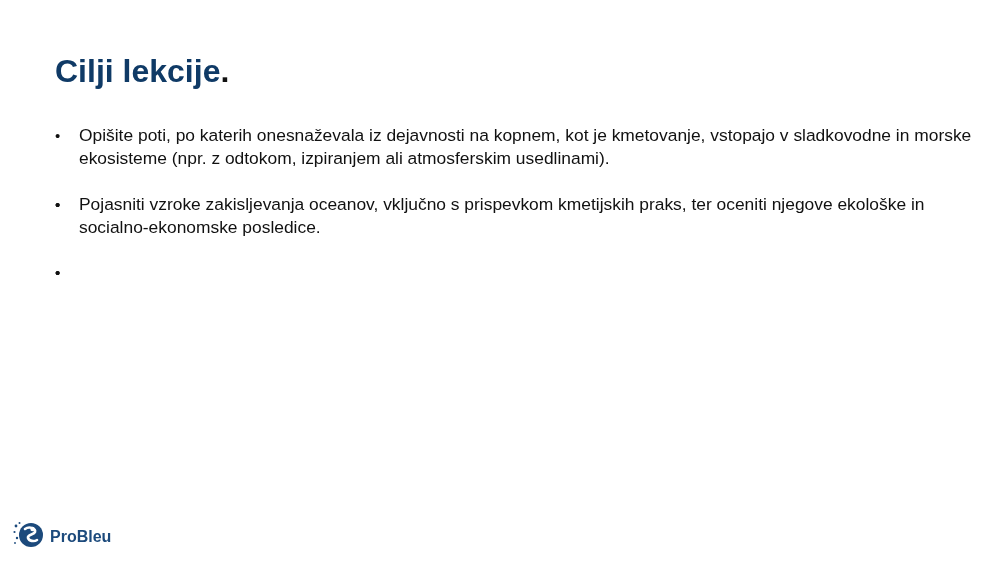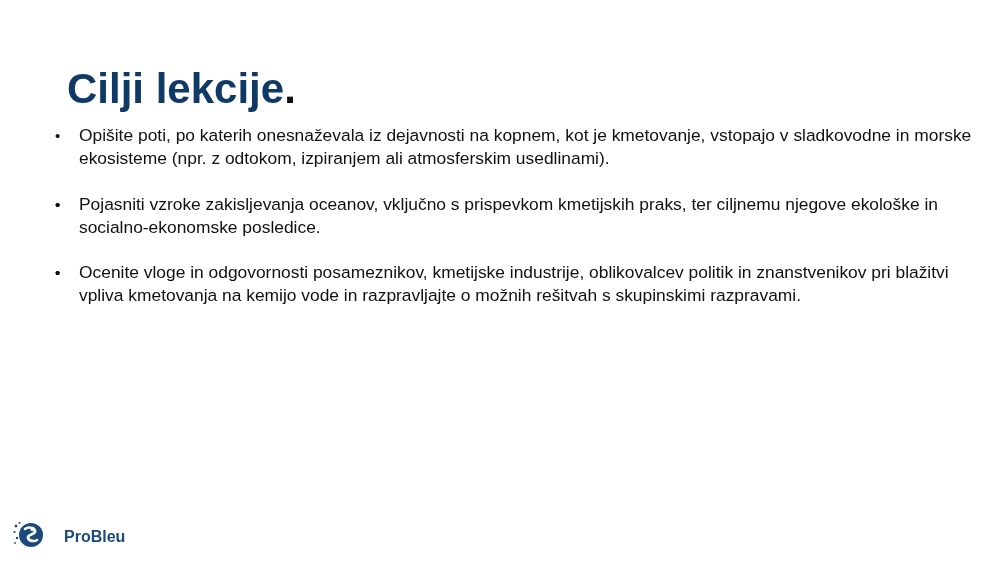--- a/index.html
+++ b/index.html
@@ -1,53 +1,53 @@
 <!DOCTYPE html>
 <html><head>
 <meta charset="utf-8">
 <style>
   html, body { margin: 0; padding: 0; }
   body {
     width: 1000px; height: 563px; background: #ffffff; position: relative; overflow: hidden;
     font-family: "Liberation Sans", sans-serif; color: #111111;
   }
   .title {
-    position: absolute; left: 55px; top: 54px; margin: 12px;
-    font-family: "Liberation Sans", sans-serif; font-weight: bold; font-size: 42px;
+    position: absolute; left: 55px; top: 54px; margin: 0;
+    font-family: "Liberation Sans", sans-serif; font-weight: bold; font-size: 32px;
     color: #0f3a66; line-height: 1.1; letter-spacing: 0px;
   }
   .title .dot { color: #111111; }
   .bullets {
     position: absolute; left: 55px; top: 124px; width: 920px; margin: 0; padding: 0; list-style: none;
   }
   .bullet {
     position: relative; padding-left: 24px; margin: 0 0 22.5px 0;
     font-size: 17.4px; line-height: 23px; color: #111111;
   }
   .bullet .marker {
     position: absolute; left: 0; top: 0; font-size: 15px; line-height: 23px;
   }
   .logo {
     position: absolute; left: 12px; top: 520px; display: flex; align-items: center;
   }
   .logo-text {
-    margin-left: 20px; font-weight: bold; font-size: 16px; color: #1c4a7c;
+    margin-left: 6px; font-weight: bold; font-size: 16px; color: #1c4a7c;
   }
 </style>
 </head>
 <body>
 
 <h1 class="title"><span>Cilji lekcije</span><span class="dot">.</span></h1>
 
 <ul class="bullets">
   <li class="bullet"><span class="marker">•</span><span>Opišite poti, po katerih onesnaževala iz dejavnosti na kopnem, kot je kmetovanje, vstopajo v sladkovodne in morske ekosisteme (npr. z odtokom, izpiranjem ali atmosferskim usedlinami).</span></li>
   <li class="bullet"><span class="marker">•</span></li>
-  <li class="bullet"><span class="marker">•</span><span>Pojasniti vzroke zakisljevanja oceanov, vključno s prispevkom kmetijskih praks, ter ciljnemu njegove ekološke in socialno-ekonomske posledice.</span></li>
+  <li class="bullet"><span class="marker">•</span><span>Pojasniti vzroke zakisljevanja oceanov, vključno s prispevkom kmetijskih praks, ter oceniti njegove ekološke in socialno-ekonomske posledice.</span></li>
   <li class="bullet"><span class="marker">•</span></li>
-  <li class="bullet"><span class="marker">•</span><span>Ocenite vloge in odgovornosti posameznikov, kmetijske industrije, oblikovalcev politik in znanstvenikov pri blažitvi vpliva kmetovanja na kemijo vode in razpravljajte o možnih rešitvah s skupinskimi razpravami.</span></li>
+  <li class="bullet"><span class="marker">•</span></li>
 </ul>
 
 <div class="logo">
   <span>
     <svg width="32" height="30" viewBox="0 0 32 30">
       <circle cx="19" cy="15" r="12" fill="#1c4a7c"></circle>
       <path d="M13 9 C17 6, 24 8, 23 12 C22 15, 15 14, 16 18 C17 21, 22 22, 25 20" stroke="#ffffff" stroke-width="2.6" fill="none" stroke-linecap="round"></path>
       <circle cx="20.5" cy="9" r="2.2" fill="#ffffff"></circle>
       <circle cx="4" cy="6" r="1.4" fill="#1c4a7c"></circle>
       <circle cx="2.5" cy="12" r="1.1" fill="#1c4a7c"></circle>

